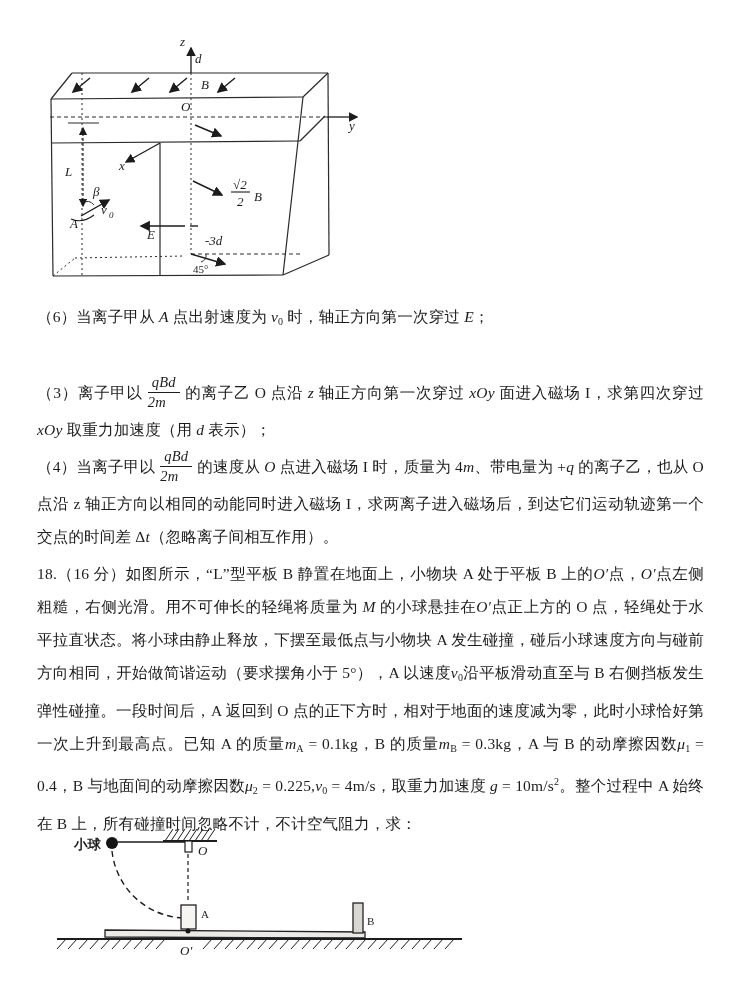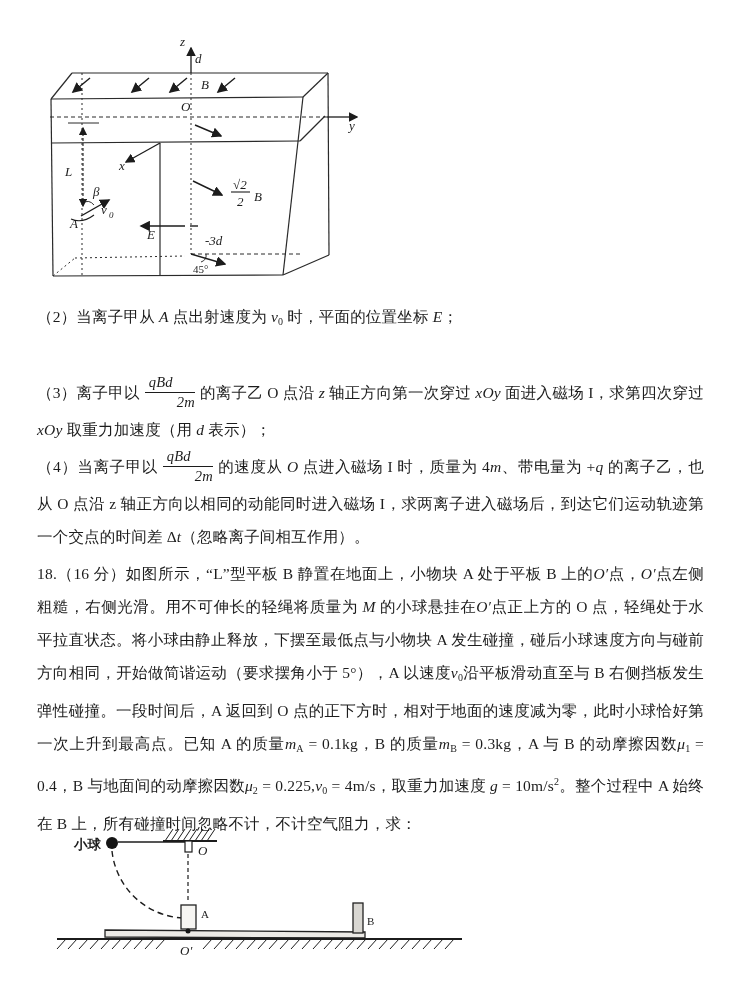--- a/index.html
+++ b/index.html
@@ -17,21 +17,21 @@
   .seg-i{font-style:italic;}
   .seg-sub{font-size:10px;vertical-align:-3px;}
   .seg-subi{font-size:10px;vertical-align:-3px;font-style:italic;}
   .seg-sup{font-size:10px;vertical-align:6px;}
   .frac{
     display:inline-block;vertical-align:middle;text-align:left;
     font-style:italic;line-height:1.15;margin:0 5px;font-size:14.5px;
     transform:translateY(-2px);
   }
   .frac .num{display:block;border-bottom:1.2px solid #1c1c1c;padding:0 4px 1px;}
-  .frac .den{display:block;padding-top:1px;margin-left:32px;}
+  .frac .den{display:block;padding-top:1px;}
   svg{position:absolute;}
   svg text{font-family:"Liberation Serif","DejaVu Serif",serif;fill:#1c1c1c;}
   .lbl{font-style:italic;font-size:13px;}
   .lbl-sm{font-style:italic;font-size:9px;}
   .lbl-up{font-style:normal;font-size:11px;}
   .cn{font-weight:bold;font-size:13.5px;font-style:normal;}
 </style>
 </head>
 <body>
 
@@ -110,21 +110,21 @@
       <text class="lbl-sm" x="74" y="190">0</text>
       <text class="lbl" x="112" y="211">E</text>
       <text class="lbl" x="198" y="161" font-size="11.5">√2</text>
       <text class="lbl" x="202" y="178" font-size="11.5">2</text>
       <text class="lbl" x="219" y="173">B</text>
       <text class="lbl" x="170" y="217">-3d</text>
       <text class="lbl-up" x="158" y="245">45°</text>
     </g>
   </svg>
 
-  <div class="para" style="top:300px;"><span>（2）当离子甲从 </span><span class="seg-i">A</span><span> 点出射速度为 </span><span class="seg-i">v</span><span class="seg-sub">0</span><span> 时，平面的位置坐标 </span><span class="seg-i">E</span><span>；</span></div>
+  <div class="para" style="top:300px;"><span>（6）当离子甲从 </span><span class="seg-i">A</span><span> 点出射速度为 </span><span class="seg-i">v</span><span class="seg-sub">0</span><span> 时，轴正方向第一次穿过 </span><span class="seg-i">E</span><span>；</span></div>
   <div class="para" style="top:376px;"><span>（3）离子甲以</span><span class="frac"><span class="num">qBd</span><span class="den">2m</span></span><span>的离子乙 O 点沿 </span><span class="seg-i">z</span><span> 轴正方向第一次穿过 </span><span class="seg-i">xOy</span><span> 面进入磁场 I，求第四次穿过 </span><span class="seg-i">xOy</span><span> 取重力加速度（用 </span><span class="seg-i">d</span><span> 表示）；</span></div>
   <div class="para" style="top:450px;"><span>（4）当离子甲以</span><span class="frac"><span class="num">qBd</span><span class="den">2m</span></span><span>的速度从 </span><span class="seg-i">O</span><span> 点进入磁场 I 时，质量为 4</span><span class="seg-i">m</span><span>、带电量为 +</span><span class="seg-i">q</span><span> 的离子乙，也从 O 点沿 z 轴正方向以相同的动能同时进入磁场 I，求两离子进入磁场后，到达它们运动轨迹第一个交点的时间差 Δ</span><span class="seg-i">t</span><span>（忽略离子间相互作用）。</span></div>
   <div class="para tight" style="top:557px;"><span>18.（16 分）如图所示，“L”型平板 B 静置在地面上，小物块 A 处于平板 B 上的</span><span class="seg-i">O′</span><span>点，</span><span class="seg-i">O′</span><span>点左侧粗糙，右侧光滑。用不可伸长的轻绳将质量为 </span><span class="seg-i">M</span><span> 的小球悬挂在</span><span class="seg-i">O′</span><span>点正上方的 O 点，轻绳处于水平拉直状态。将小球由静止释放，下摆至最低点与小物块 A 发生碰撞，碰后小球速度方向与碰前方向相同，开始做简谐运动（要求摆角小于 5°），A 以速度</span><span class="seg-i">v</span><span class="seg-sub">0</span><span>沿平板滑动直至与 B 右侧挡板发生弹性碰撞。一段时间后，A 返回到 O 点的正下方时，相对于地面的速度减为零，此时小球恰好第一次上升到最高点。已知 A 的质量</span><span class="seg-i">m</span><span class="seg-sub">A</span><span> = 0.1kg，B 的质量</span><span class="seg-i">m</span><span class="seg-sub">B</span><span> = 0.3kg，A 与 B 的动摩擦因数</span><span class="seg-i">μ</span><span class="seg-sub">1</span><span> = 0.4，B 与地面间的动摩擦因数</span><span class="seg-i">μ</span><span class="seg-sub">2</span><span> = 0.225,</span><span class="seg-i">v</span><span class="seg-sub">0</span><span> = 4m/s，取重力加速度 </span><span class="seg-i">g</span><span> = 10m/s</span><span class="seg-sup">2</span><span>。整个过程中 A 始终在 B 上，所有碰撞时间忽略不计，不计空气阻力，求：</span></div>
 
   <svg style="left:52px;top:812px;" width="420" height="168" viewBox="0 0 420 168">
 
     <g stroke="#1c1c1c" fill="none">
       <path d="M111,29 L165,29" stroke-width="2.2"></path>
       <g stroke-width="1">
         <path d="M113,29 L121,17"></path>

